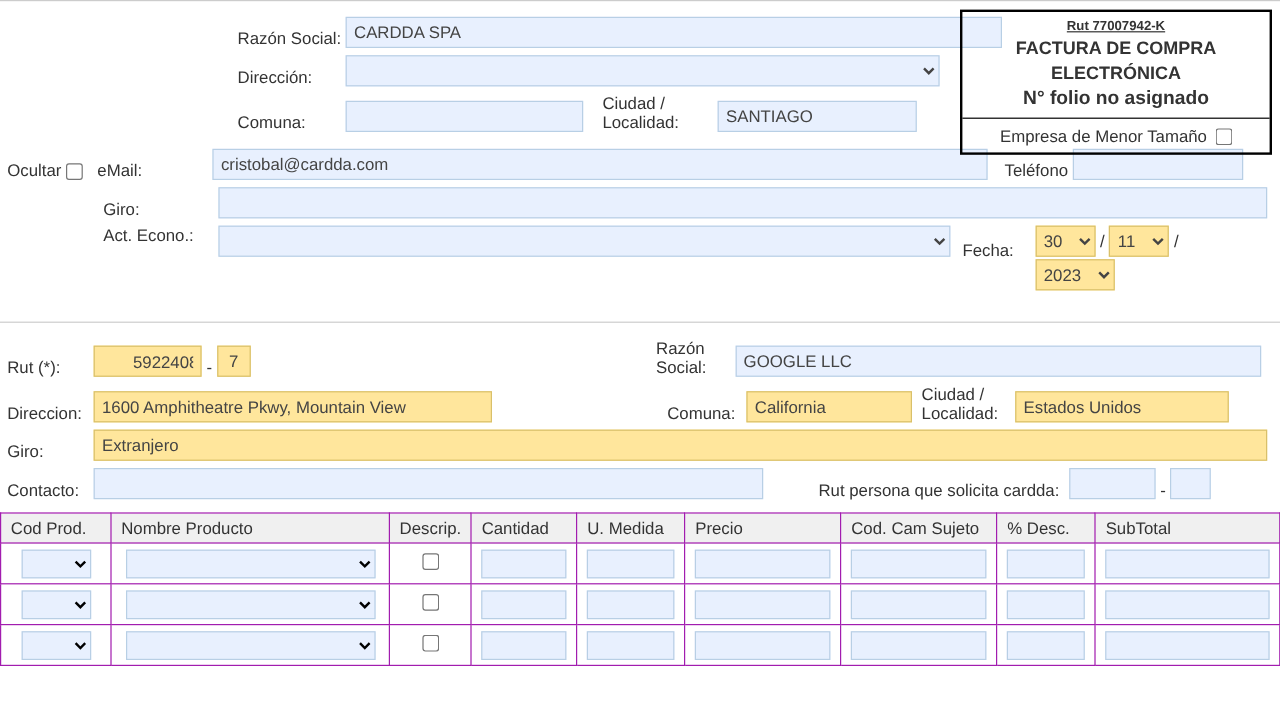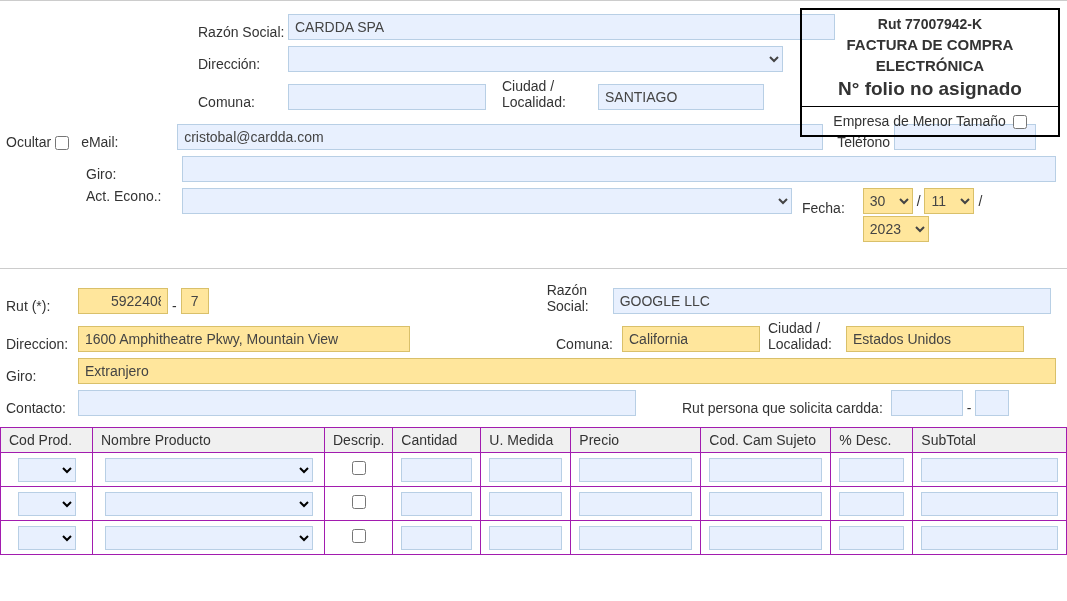--- a/index.html
+++ b/index.html
@@ -1,22 +1,22 @@
 <!DOCTYPE html>
 <html><head>
   <meta charset="utf-8">
   <style>
     * { box-sizing: border-box; margin: 0; padding: 0; }
     body { font-family: Arial, sans-serif; font-size: 14px; color: #333; background: #fff; }
     .container { width: 1067px; position: relative; }
     .top-section { border-top: 1px solid #ccc; padding: 10px 0 15px 0; position: relative; }
     .fiscal-box { position: absolute; right: 7px; top: 7px; width: 260px; border: 2px solid #000; text-align: center; font-weight: bold; }
-    .fiscal-box .row1 { padding: 6px 14px 4px 14px; font-size: 14px; }
+    .fiscal-box .row1 { padding: 6px 14px 4px 14px; font-size: 11px; text-decoration: underline; }
     .fiscal-box .row2 { padding: 0 10px 4px; font-size: 15px; }
-    .fiscal-box .row3 { padding: 0 10px 6px; font-size: 19px; }
+    .fiscal-box .row3 { padding: 0 10px 6px; font-size: 16px; }
     .fiscal-box .row4 { border-top: 1px solid #000; padding: 6px 5px; font-weight: normal; font-size:14px }
     .fiscal-box .row4 input { vertical-align: middle; margin-left:3px;}
     .form-row { display: flex; align-items: flex-end; padding: 3px 0; }
     .label { display: inline-block; }
     .input-text { background: #e8f0fe; border: 1px solid #b8cfe5; padding: 4px 6px; font-size: 14px; height: 26px; color:#444; font-family: Arial, sans-serif; }
     .input-sel { background: #e8f0fe; border: 1px solid #b8cfe5; padding: 3px 2px; font-size: 14px; height: 26px; color:#444;}
     .input-yellow { background: #ffe69c; border: 1px solid #d9c06a; padding: 4px 6px; font-size: 14px; height: 26px; color:#444; font-family: Arial, sans-serif; }
     .sel-yellow { background: #ffe69c; border: 1px solid #d9c06a; padding: 3px 2px; font-size: 14px; height: 26px; color:#444;}
     .section-line { border-top: 1px solid #ccc; margin: 8px 0 10px 0; }
     table.products { width: 100%; border-collapse: collapse; }

